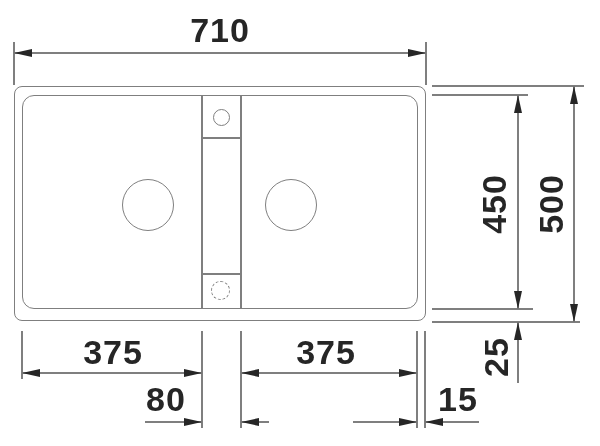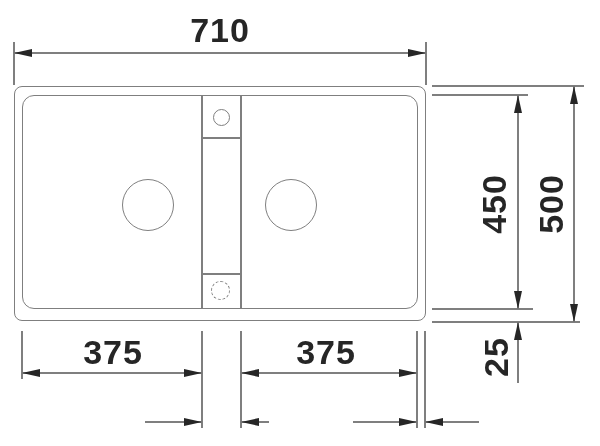--- a/index.html
+++ b/index.html
@@ -87,19 +87,21 @@
 
   <div class="ln h" style="left:241px;top:372px;width:176px;"></div>
   <div class="arw l" style="left:241px;top:369px;"></div>
   <div class="arw r" style="left:399px;top:369px;"></div>
   <div class="lbl" style="left:326px;top:352px;">375</div>
 
   <div class="ln h" style="left:145px;top:421px;width:57px;"></div>
   <div class="arw r" style="left:184px;top:418px;"></div>
   <div class="ln h" style="left:241px;top:421px;width:28px;"></div>
   <div class="arw l" style="left:241px;top:418px;"></div>
+  <div class="lbl" style="left:166px;top:399px;">80</div>
 
   <div class="ln h" style="left:353px;top:421px;width:64px;"></div>
   <div class="arw r" style="left:399px;top:418px;"></div>
   <div class="ln h" style="left:425px;top:421px;width:54px;"></div>
   <div class="arw l" style="left:425px;top:418px;"></div>
+  <div class="lbl" style="left:458px;top:399px;">15</div>
 
 </div>
 
 </body></html>

